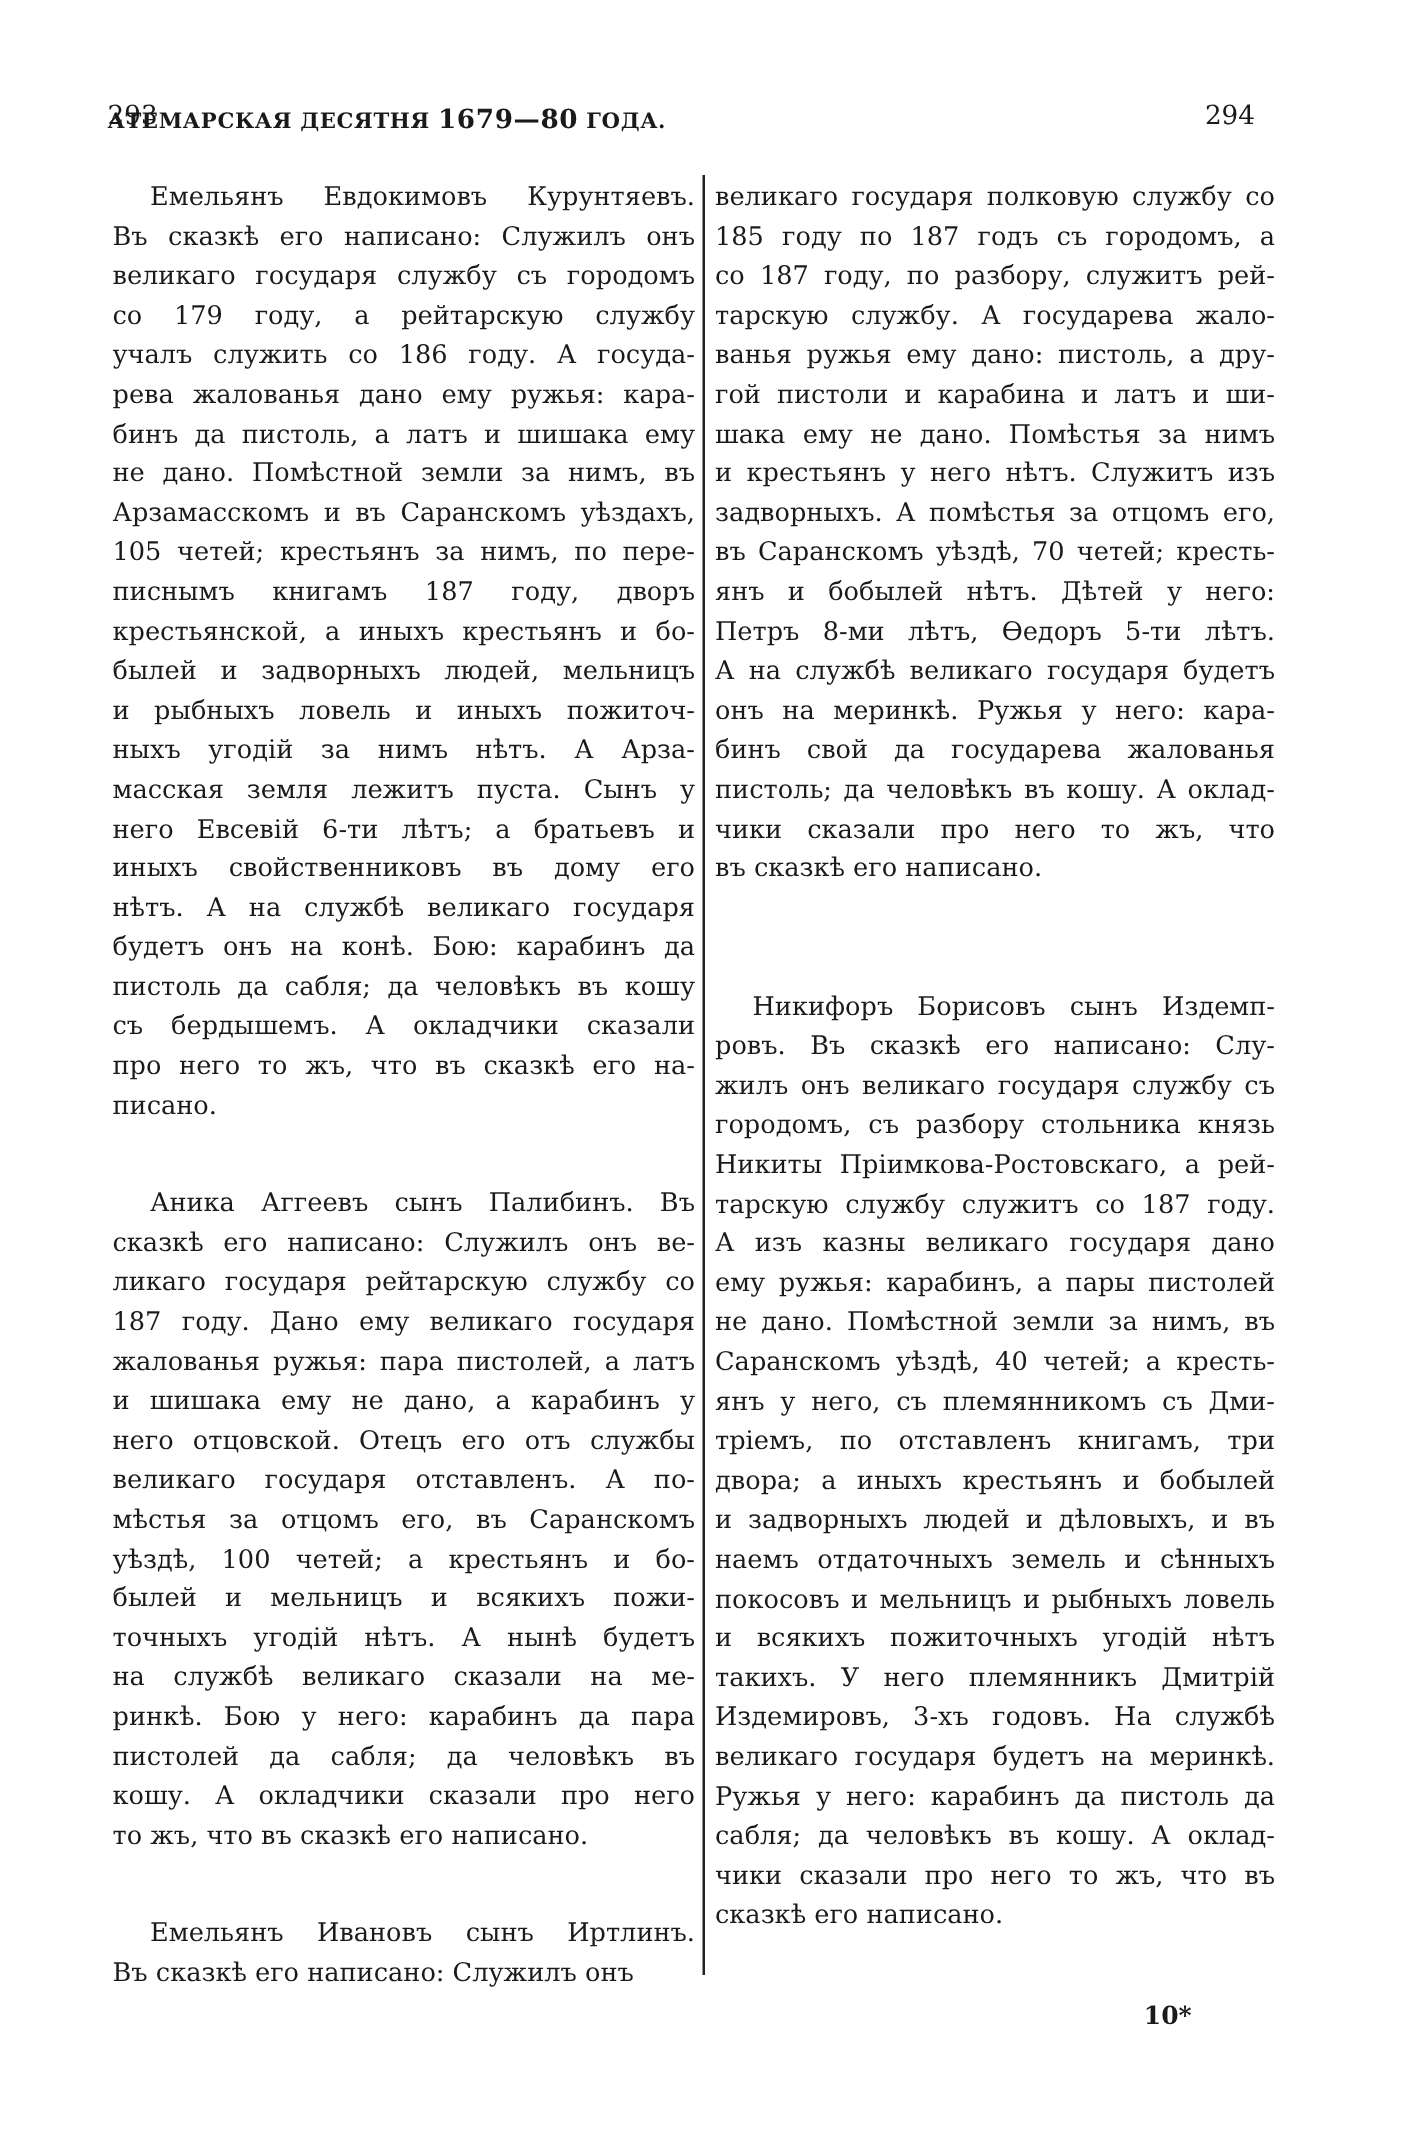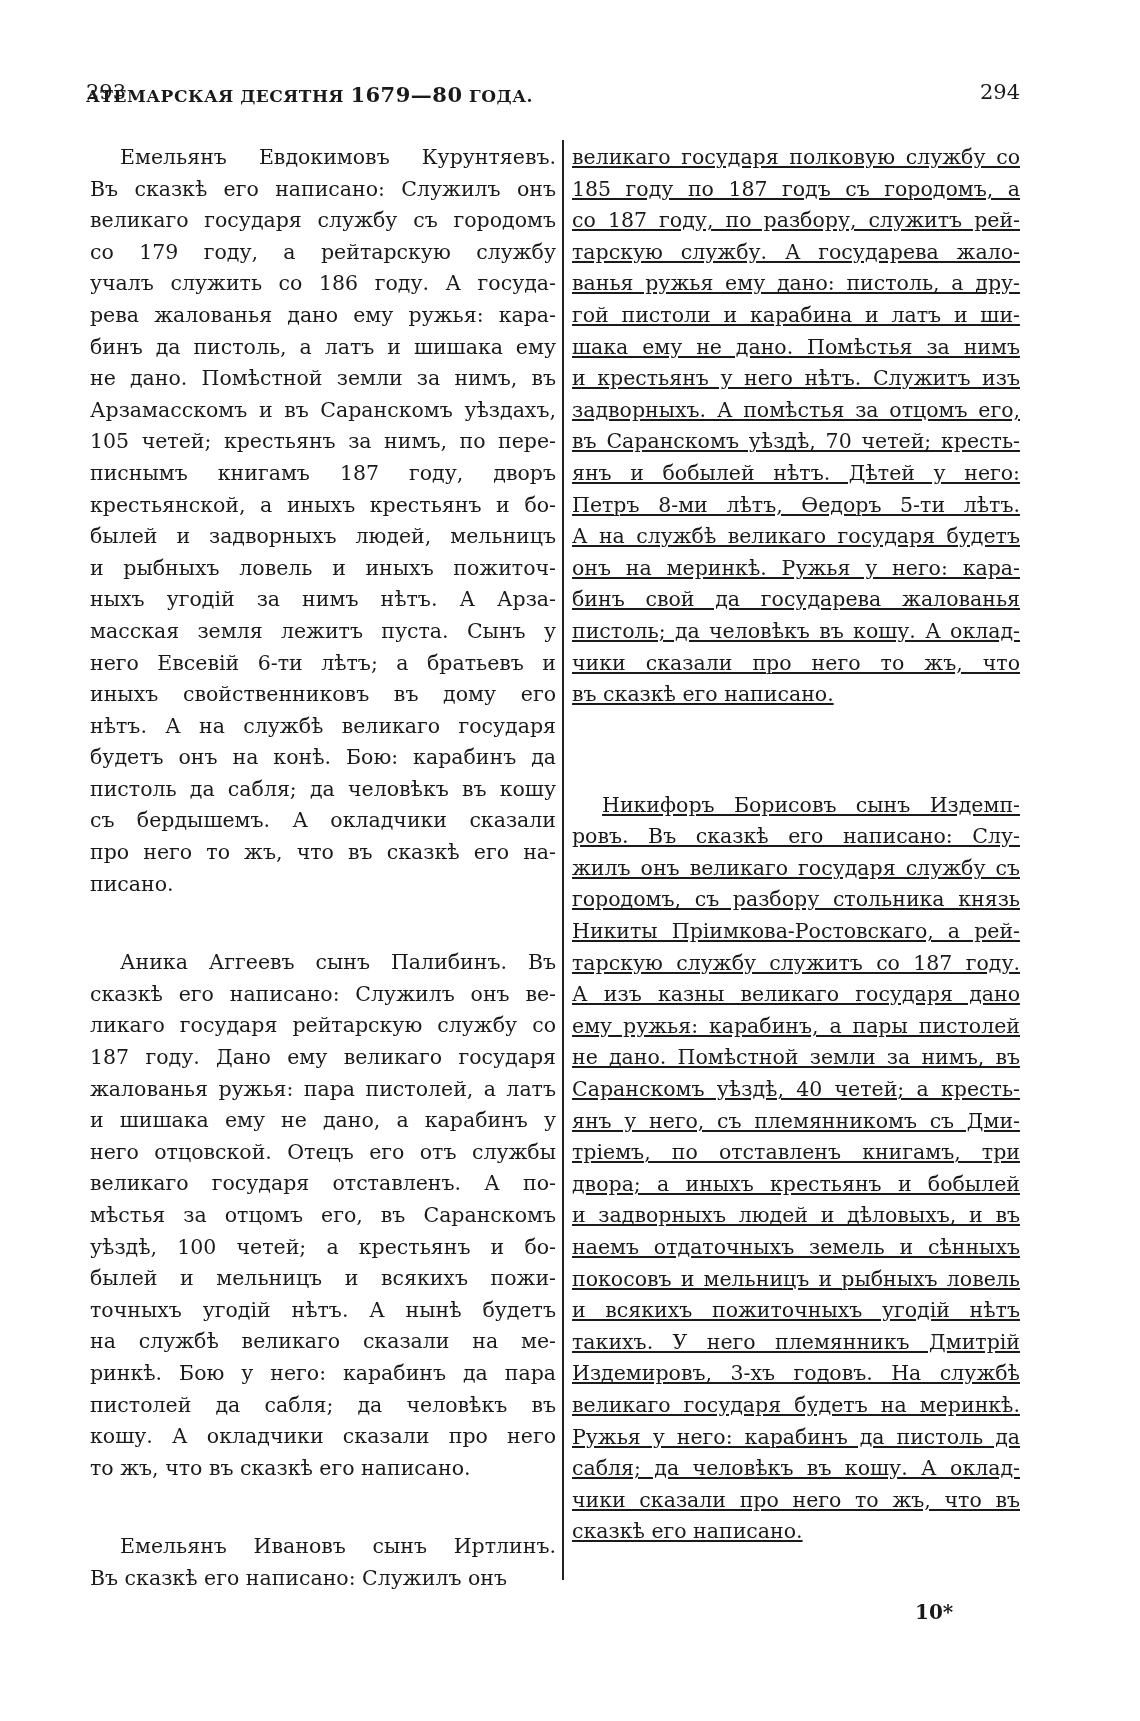--- a/index.html
+++ b/index.html
@@ -1,26 +1,26 @@
 <!DOCTYPE html>
 <html><head>
 <meta charset="utf-8">
 <style>
   html, body { margin:0; padding:0; background:#ffffff; }
   body { width:1140px; height:1721px; position:relative; overflow:hidden;
          font-family:"DejaVu Serif", "Liberation Serif", serif; color:#1a1a1a; }
   .header { position:absolute; top:80px; left:86px; width:934px; height:34px; }
   .pg-left { position:absolute; left:0; top:0; font-size:21px; }
-  .pg-right { position:absolute; right:0; top:0; font-size:21px; }
+  .pg-right { position:absolute; right:16px; top:0; font-size:21px; }
   .running-title { position:absolute; left:0; right:0; top:2px; text-align:left;
                    font-size:17px; letter-spacing:0.5px;font-weight:bold; }
   .running-title .yr { font-size:21px; }
   .col { position:absolute; top:142px; font-size:20.5px; line-height:31.6px; }
   .col-left { left:90px; width:466px; }
-  .col-right { left:572px; width:448px;text-decoration:underline; }
+  .col-right { left:572px; width:448px; }
   .divider { position:absolute; left:562px; top:140px; width:2px; height:1440px; background:#222; }
   .line { display:block; white-space:nowrap; text-align:justify; text-align-last:justify; height:31.6px; overflow:hidden; }
   .line.last { text-align-last:left; }
   .line.indent { padding-left:30px; }
   .gap { display:block; height:47px; }
   .gap-big { display:block; height:79px; }
   .signature { position:absolute; left:915px; top:1600px; font-size:20px; font-weight:bold; }
 </style>
 </head>
 <body>

